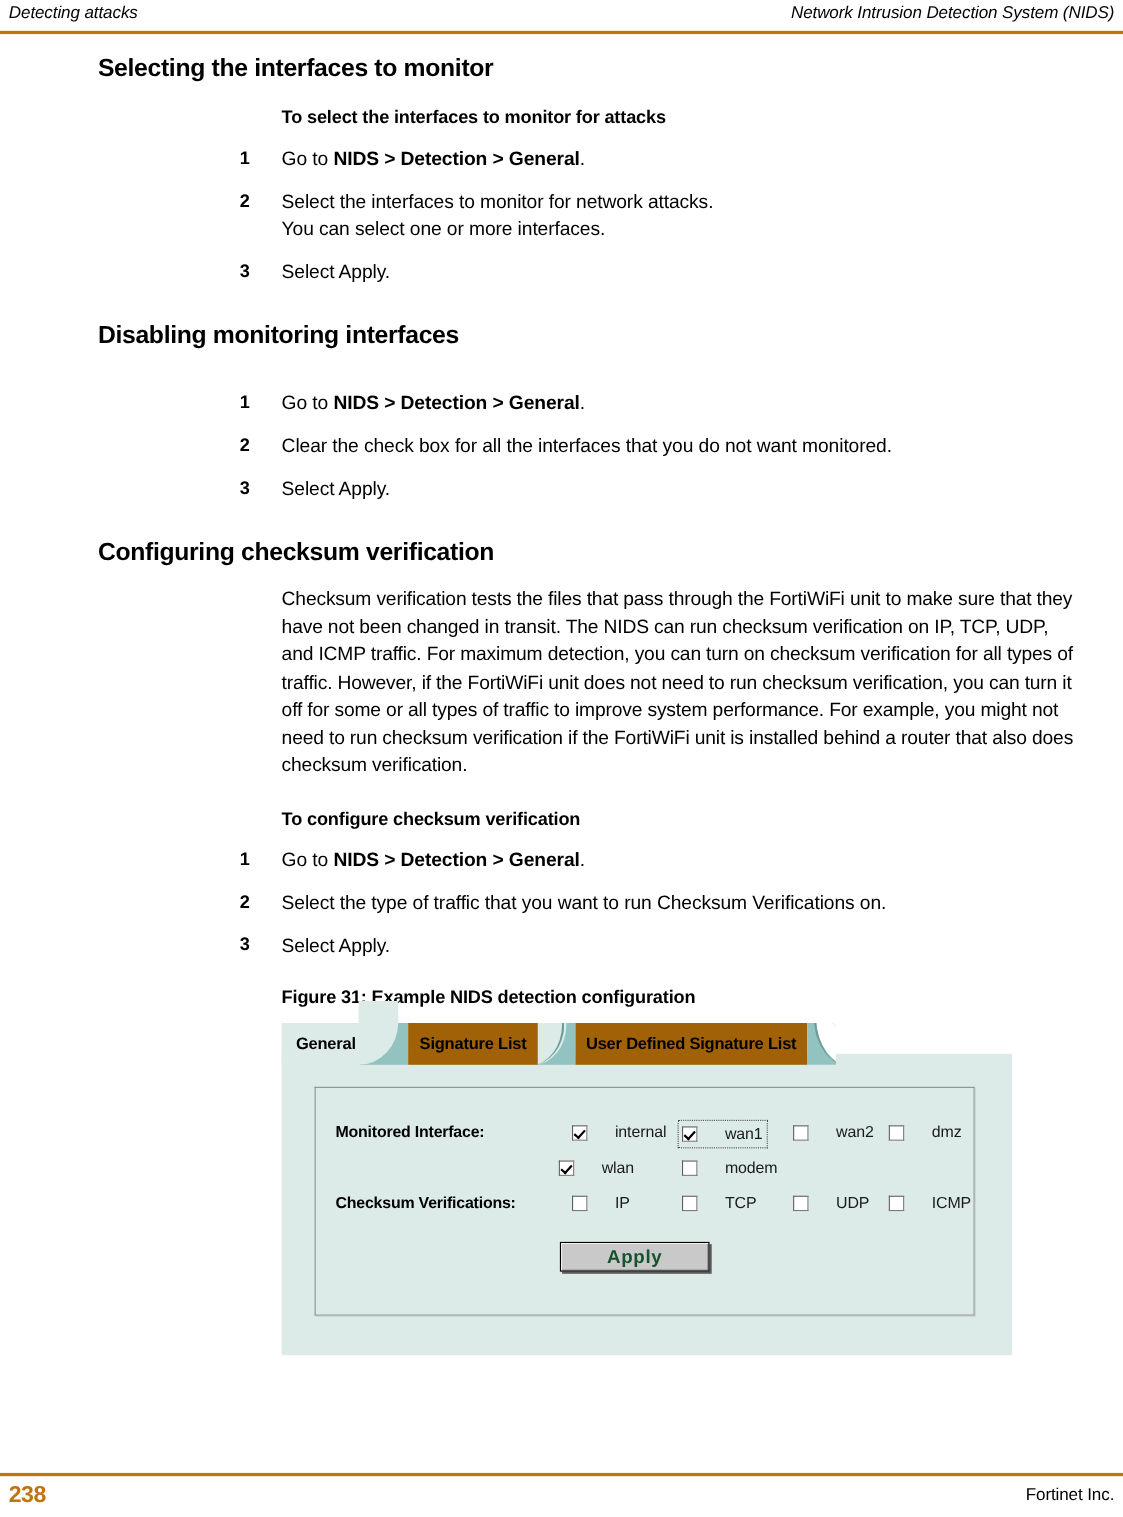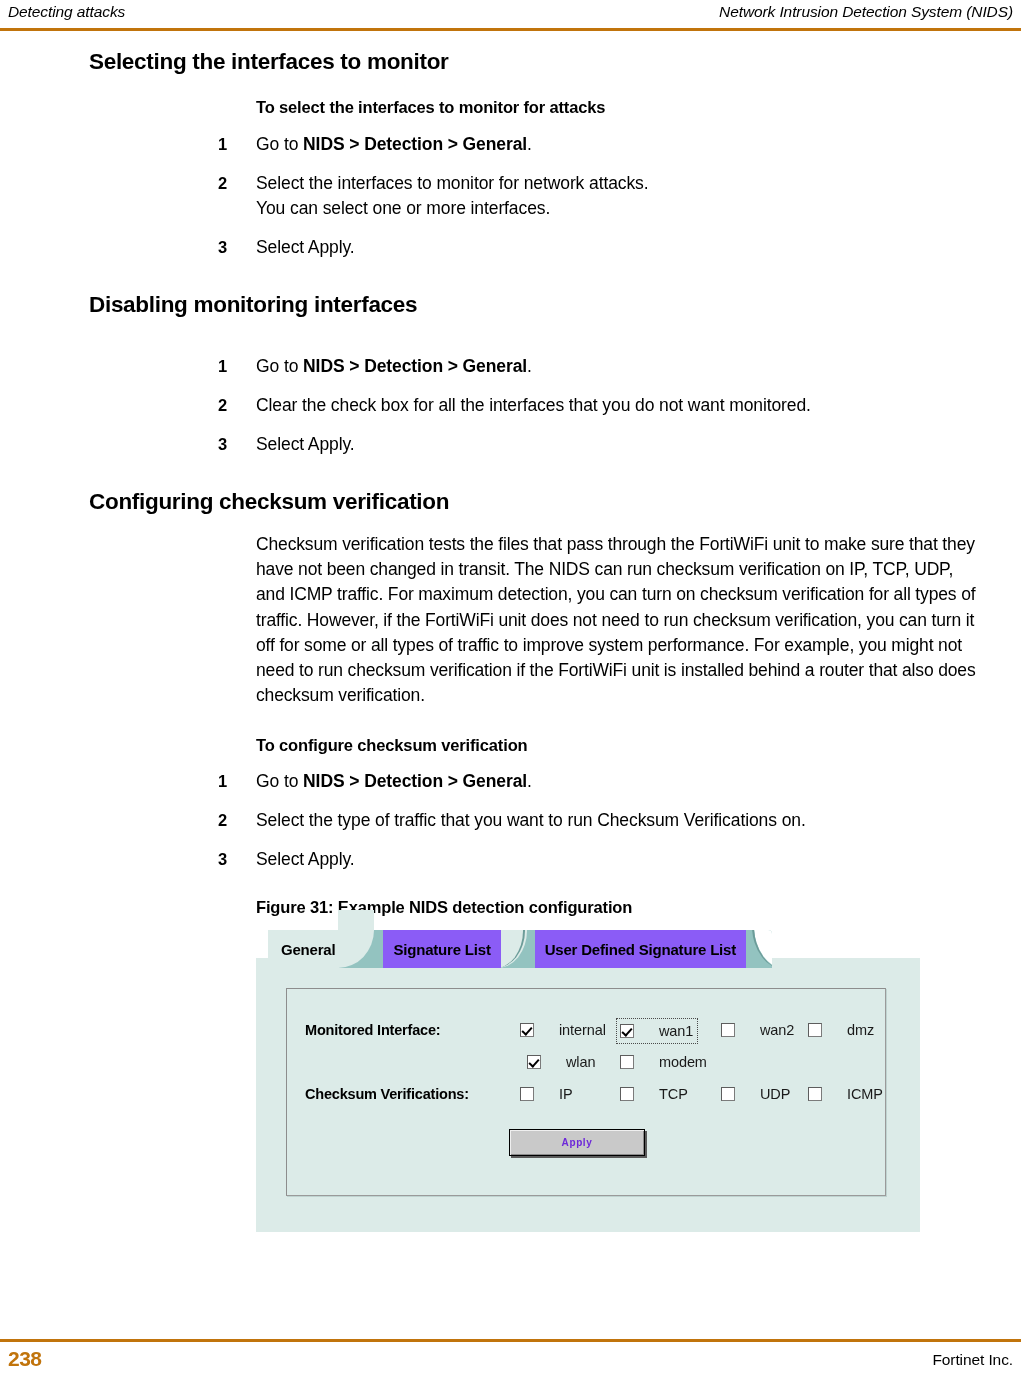--- a/index.html
+++ b/index.html
@@ -124,21 +124,21 @@
     position: absolute;
     left: 0;
     top: 28px;
     width: 664px;
     height: 274px;
     background: #dcebe8;
   }
   
   .tabs {
     position: absolute;
-    left: 12px;
+    left: 0;
     top: 0;
     height: 38px;
     display: flex;
     align-items: stretch;
   }
   .tab {
     position: relative;
     height: 38px;
     display: flex;
     align-items: center;
@@ -150,21 +150,21 @@
     padding: 0 10px 0 10px;
     box-sizing: border-box;
   }
   .tab.active {
     background: #dcebe8;
     padding-left: 13px;
     padding-right: 4px;
     z-index: 3;
   }
   .tab.inactive {
-    background: #8b5cf6;
+    background: #a16207;
     z-index: 1;
   }
   
   .tab-sweep {
     position: relative;
     width: 44px;
     height: 38px;
     background: #93c3c0;
     z-index: 2;
   }
@@ -317,24 +317,24 @@
   .apply-btn {
     position: absolute;
     left: 222px;
     top: 140px;
     width: 136px;
     height: 27px;
     background: #c9c9c9;
     border: 1px solid #000000;
     box-shadow: inset 1px 1px 0 #efefef, inset -1px -1px 0 #8a8a8a, 2px 2px 0 #5a5a5a;
     font-family: "Liberation Sans", sans-serif;
-    font-size: 10px;
+    font-size: 17px;
     font-weight: bold;
     letter-spacing: 0.6px;
-    color: #6d28d9;
+    color: #14532d;
     display: flex;
     align-items: center;
     justify-content: center;
     box-sizing: border-box;
     padding: 0;
   }
 
   
   .rule-bot {
     position: absolute;
@@ -474,21 +474,21 @@
           <span class="box"></span>
           <span class="cb-label">wan2</span>
         </div>
         <div class="cb" style="left:521px">
           <span class="box"></span>
           <span class="cb-label">dmz</span>
         </div>
       </div>
 
       <div class="row" style="top:64px">
-        <div class="cb" style="left:240px">
+        <div class="cb" style="left:221px">
           <span class="box checked"></span>
           <span class="cb-label">wlan</span>
         </div>
         <div class="cb" style="left:333px">
           <span class="box"></span>
           <span class="cb-label">modem</span>
         </div>
       </div>
 
       <div class="row" style="top:96px">

